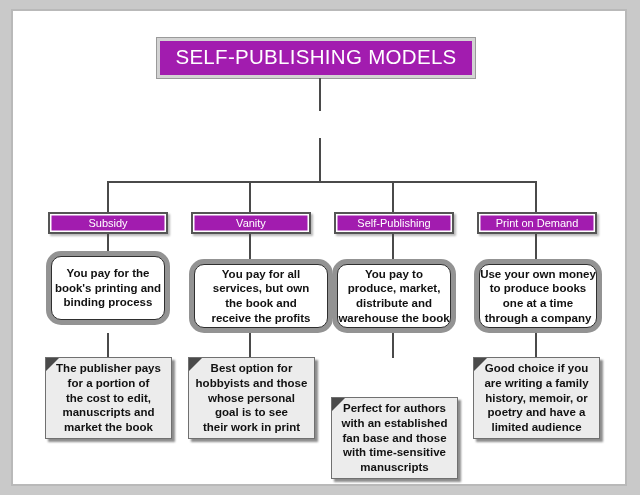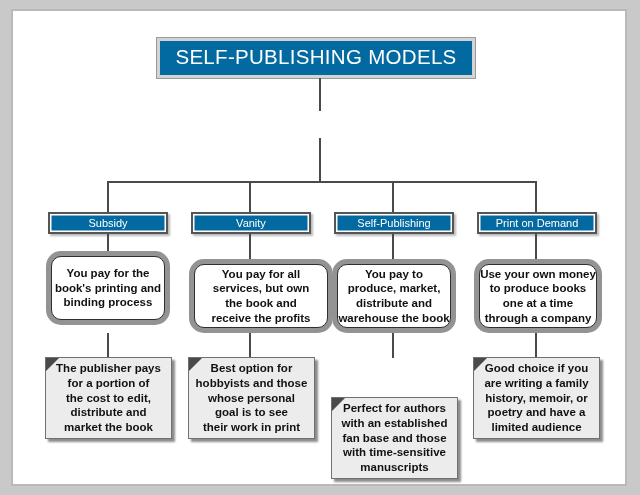--- a/index.html
+++ b/index.html
@@ -49,21 +49,21 @@
 
   
   .redbox {
     position: absolute;
     box-sizing: border-box;
     display: flex;
     align-items: center;
     justify-content: center;
     text-align: center;
     color: #ffffff;
-    background: #0369a1;
+    background: #a21caf;
   }
 
   
   #title-box {
     border: 3px solid #d3d3d3;
     box-shadow: 0 0 0 1px #9a9a9a;
     font-size: 20.5px;
     font-weight: 400;
     letter-spacing: 0.3px;
   }
@@ -242,21 +242,21 @@
     <div class="line vline" style="left:107px; top:333px; width:2px; height:25px;"></div>
     <div class="line vline" style="left:249px; top:333px; width:2px; height:25px;"></div>
     <div class="line vline" style="left:392px; top:333px; width:2px; height:25px;"></div>
     <div class="line vline" style="left:535px; top:333px; width:2px; height:25px;"></div>
 
     <div class="note-box" style="left:45px; top:357px; width:127px; height:82px;">
       <span class="fold"></span>
       <span class="txt nowrap-pre">The publisher pays
 for a portion of
 the cost to edit,
-distribute and
+manuscripts and
 market the book</span>
     </div>
 
     <div class="note-box" style="left:188px; top:357px; width:127px; height:82px;">
       <span class="fold"></span>
       <span class="txt nowrap-pre">Best option for
 hobbyists and those
 whose personal
 goal is to see
 their work in print</span>

